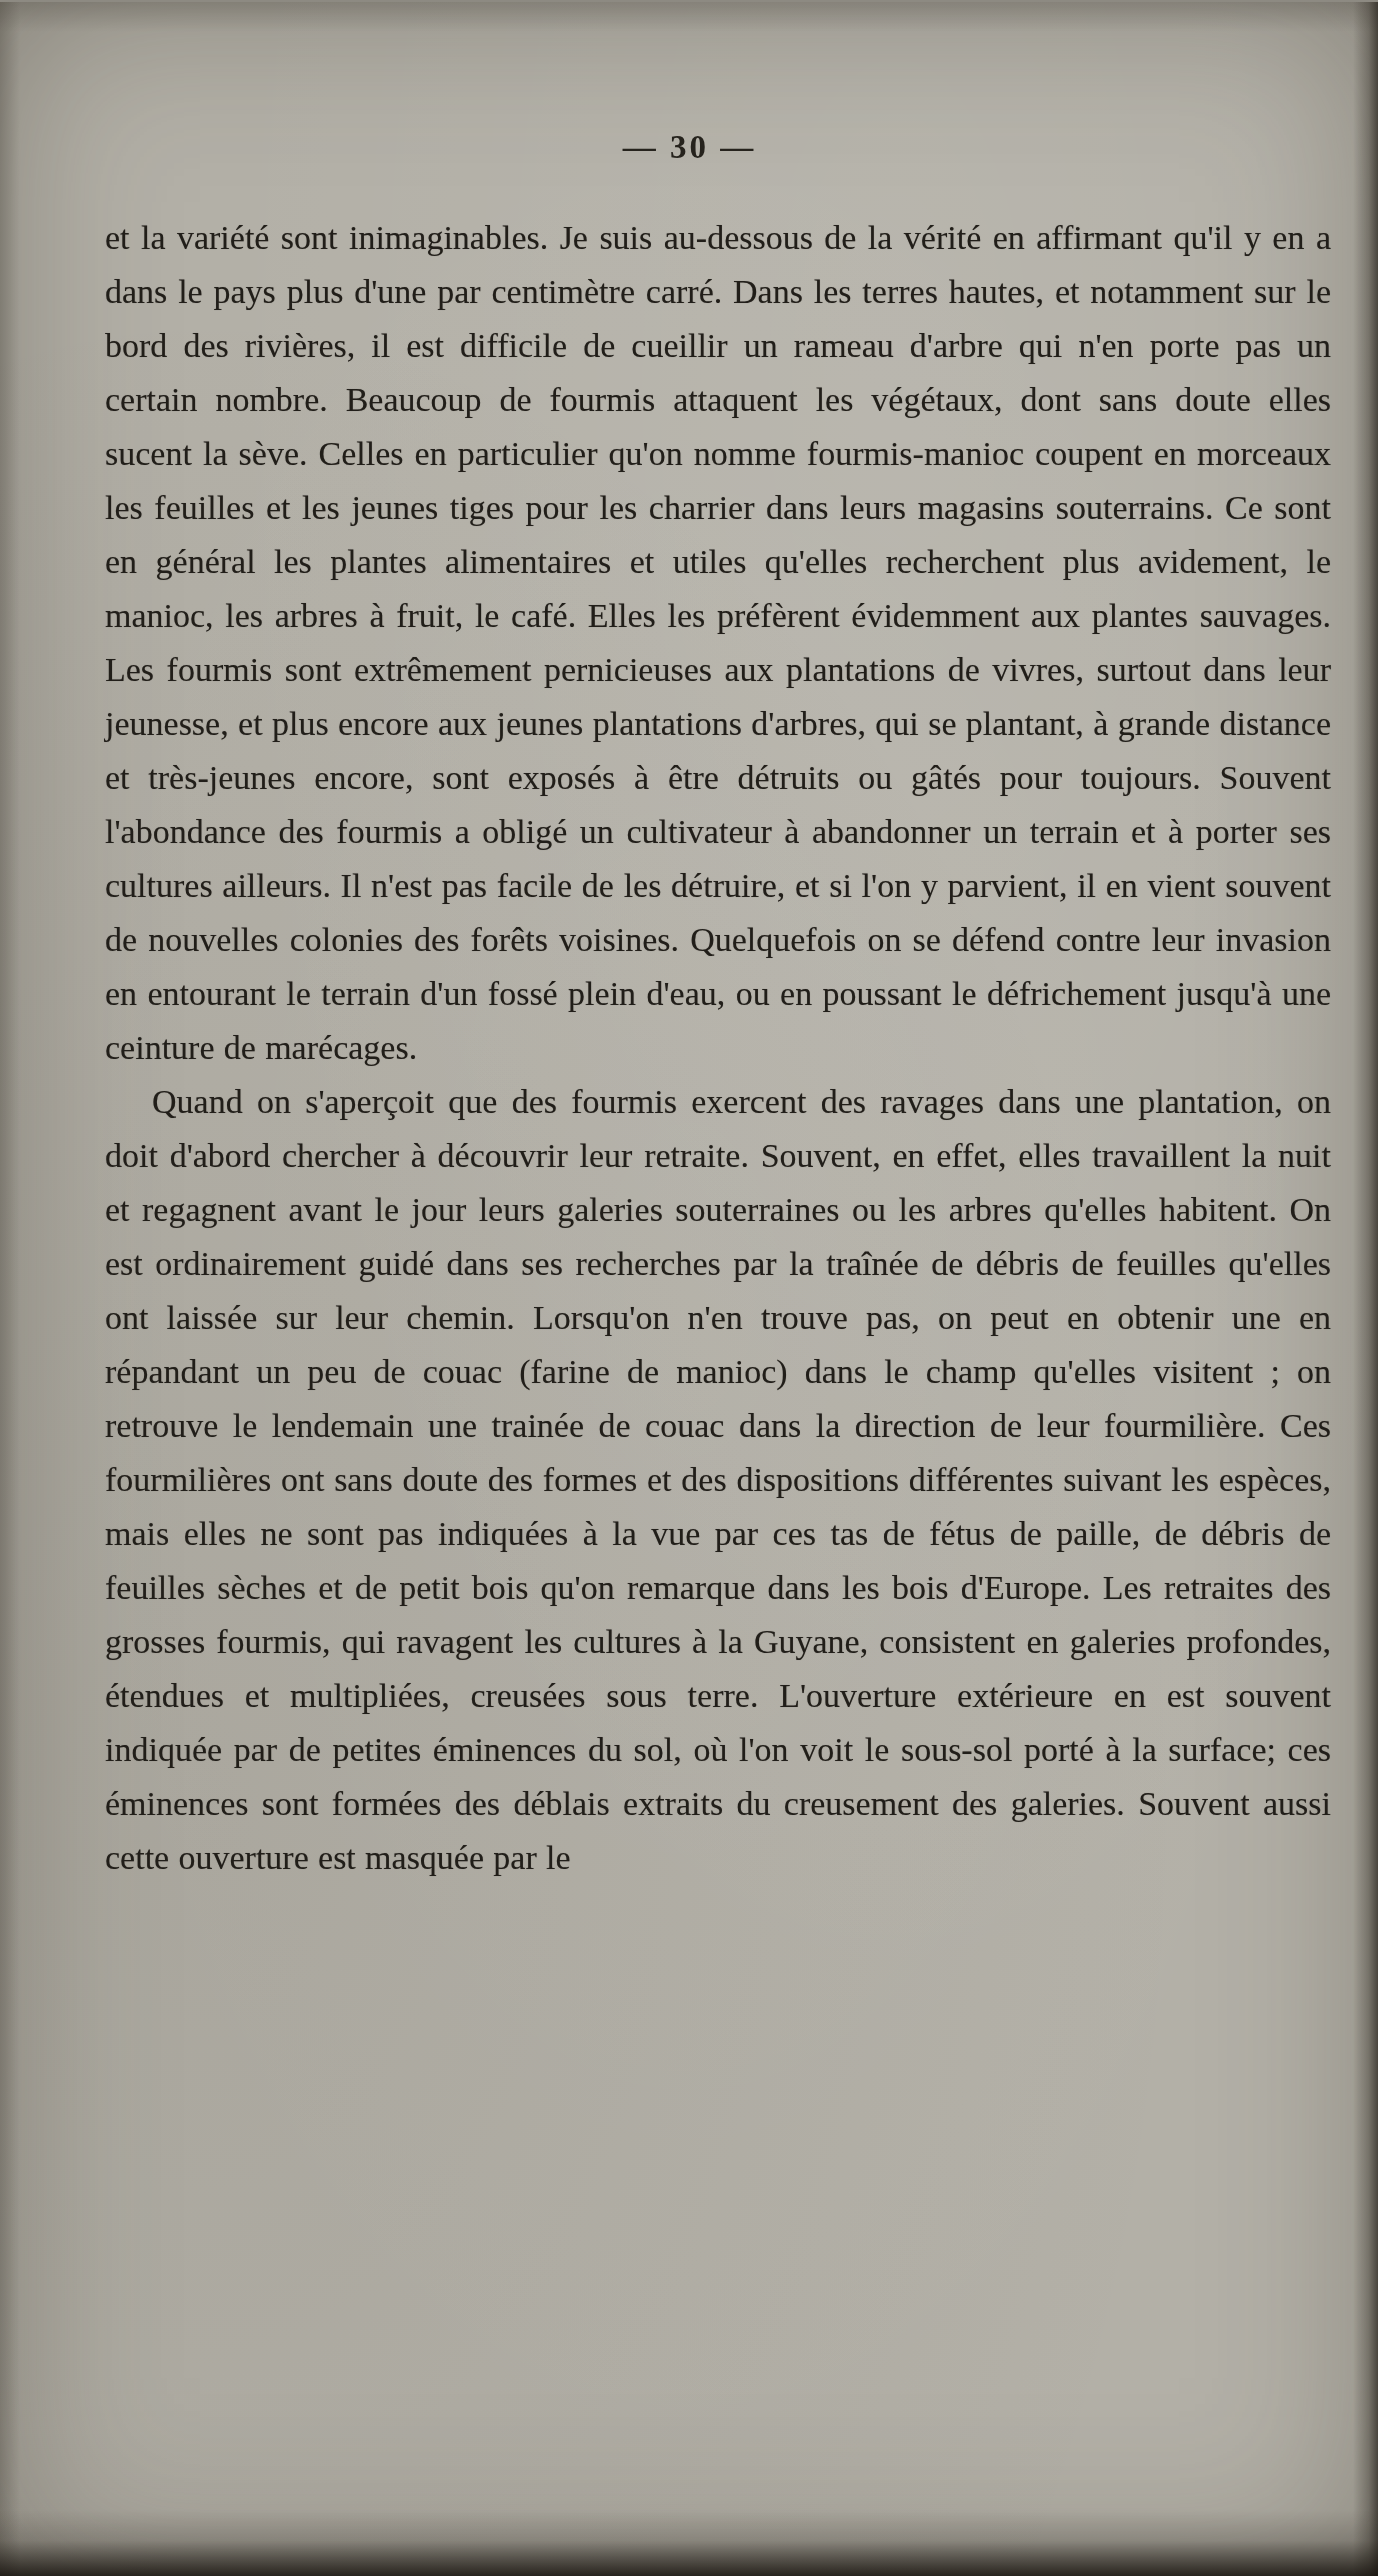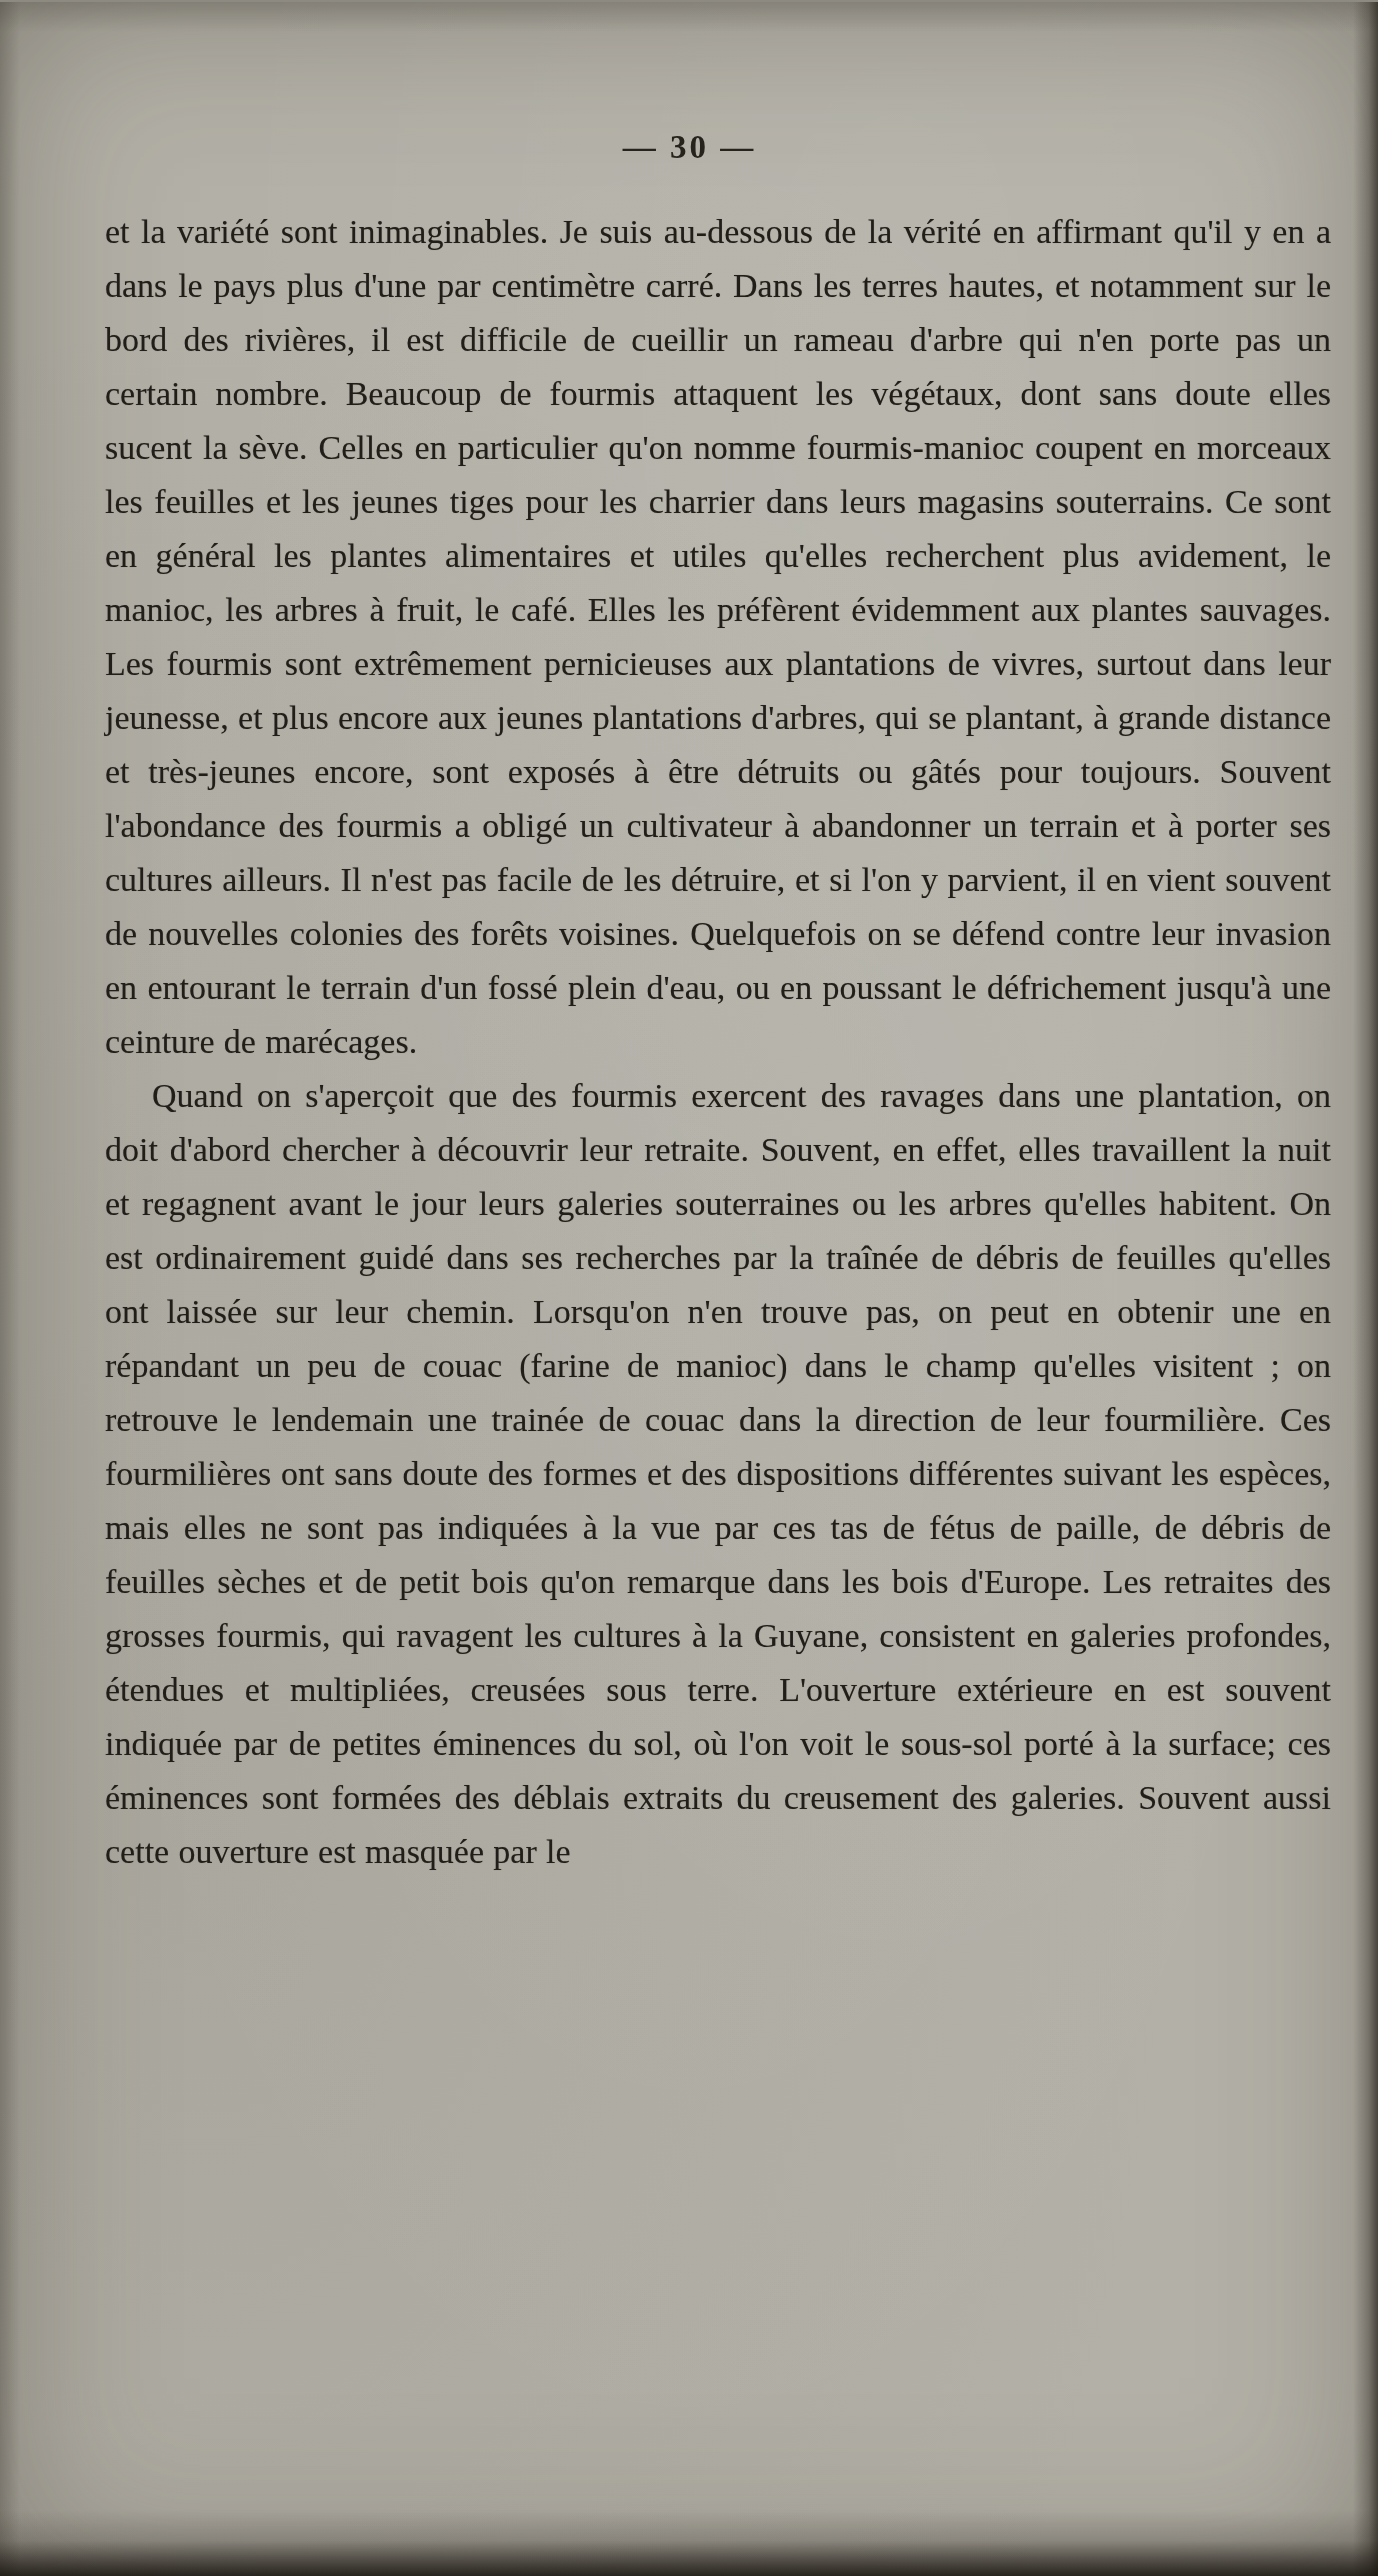--- a/index.html
+++ b/index.html
@@ -28,21 +28,21 @@
     left: 0;
     width: 100%;
     text-align: center;
     font-size: 33px;
     font-weight: bold;
     letter-spacing: 3px;
     color: #26231d;
   }
   .text-block {
     position: absolute;
-    top: 203px;
+    top: 209px;
     left: 105px;
     width: 1226px;
     font-size: 34px;
     line-height: 54px;
     text-align: justify;
     text-rendering: optimizeLegibility;
     color: #211e19;
     text-shadow: 0 0 0.8px rgba(33,30,25,0.35);
   }
   .para {

